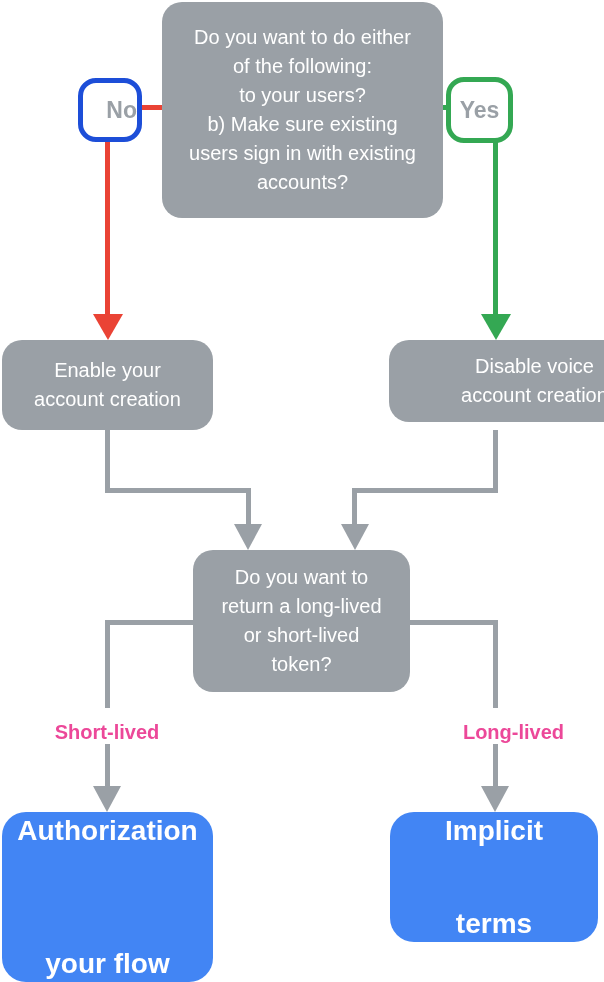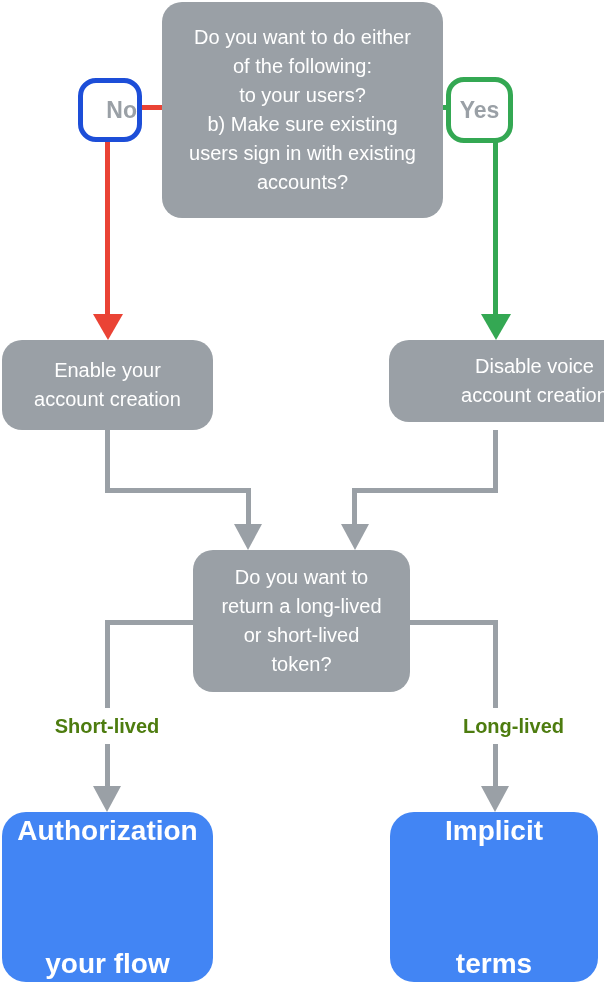--- a/index.html
+++ b/index.html
@@ -19,43 +19,43 @@
   .disable{left:389px;top:340px;width:213px;height:82px;border-radius:20px;padding-left:39px;}
   .q2{left:193px;top:550px;width:217px;height:142px;border-radius:20px;}
   
   .bbox{
     position:absolute;background:#4285F4;color:#ffffff;
     display:flex;flex-direction:column;align-items:center;justify-content:space-between;
     text-align:center;font-size:28px;line-height:37px;font-weight:700;
     border-radius:24px;
   }
   .auth{left:2px;top:812px;width:211px;height:170px;}
-  .implicit{left:390px;top:812px;width:208px;height:170px;}
+  .implicit{left:390px;top:812px;width:208px;height:130px;}
   
   .badge{
     position:absolute;background:#ffffff;box-sizing:border-box;
     display:flex;align-items:center;justify-content:center;
     color:#9AA0A6;font-size:23px;font-weight:600;border-radius:18px;z-index:2;
   }
   .no{left:78px;top:78px;width:64px;height:64px;border:5px solid #1d4ed8;justify-content:flex-end;}
   .yes{left:446px;top:77px;width:67px;height:66px;border:5px solid #34A853;}
   
   .ln{position:absolute;}
   .red{background:#EA4335;}
   .green{background:#34A853;}
   .gray{background:#9AA0A6;}
   
   .ah{position:absolute;width:0;height:0;border-left:15px solid transparent;border-right:15px solid transparent;}
   .ah.red{background:none;border-top:26px solid #EA4335;}
   .ah.green{background:none;border-top:26px solid #34A853;}
   .ah.gray{background:none;border-top:26px solid #9AA0A6;border-left-width:14px;border-right-width:14px;}
   
   .blabel{
-    position:absolute;background:#ffffff;color:#4d7c0f;z-index:3;
-    display:flex;align-items:center;justify-content:center;
+    position:absolute;background:#ffffff;color:#ec4899;z-index:3;
+    display:flex;align-items:flex-end;justify-content:center;
     font-size:20px;font-weight:700;
   }
   .short{left:22px;top:708px;width:170px;height:36px;}
   .long{left:429px;top:708px;width:169px;height:36px;}
 </style>
 </head>
 <body>
 
 <div class="canvas">
 

